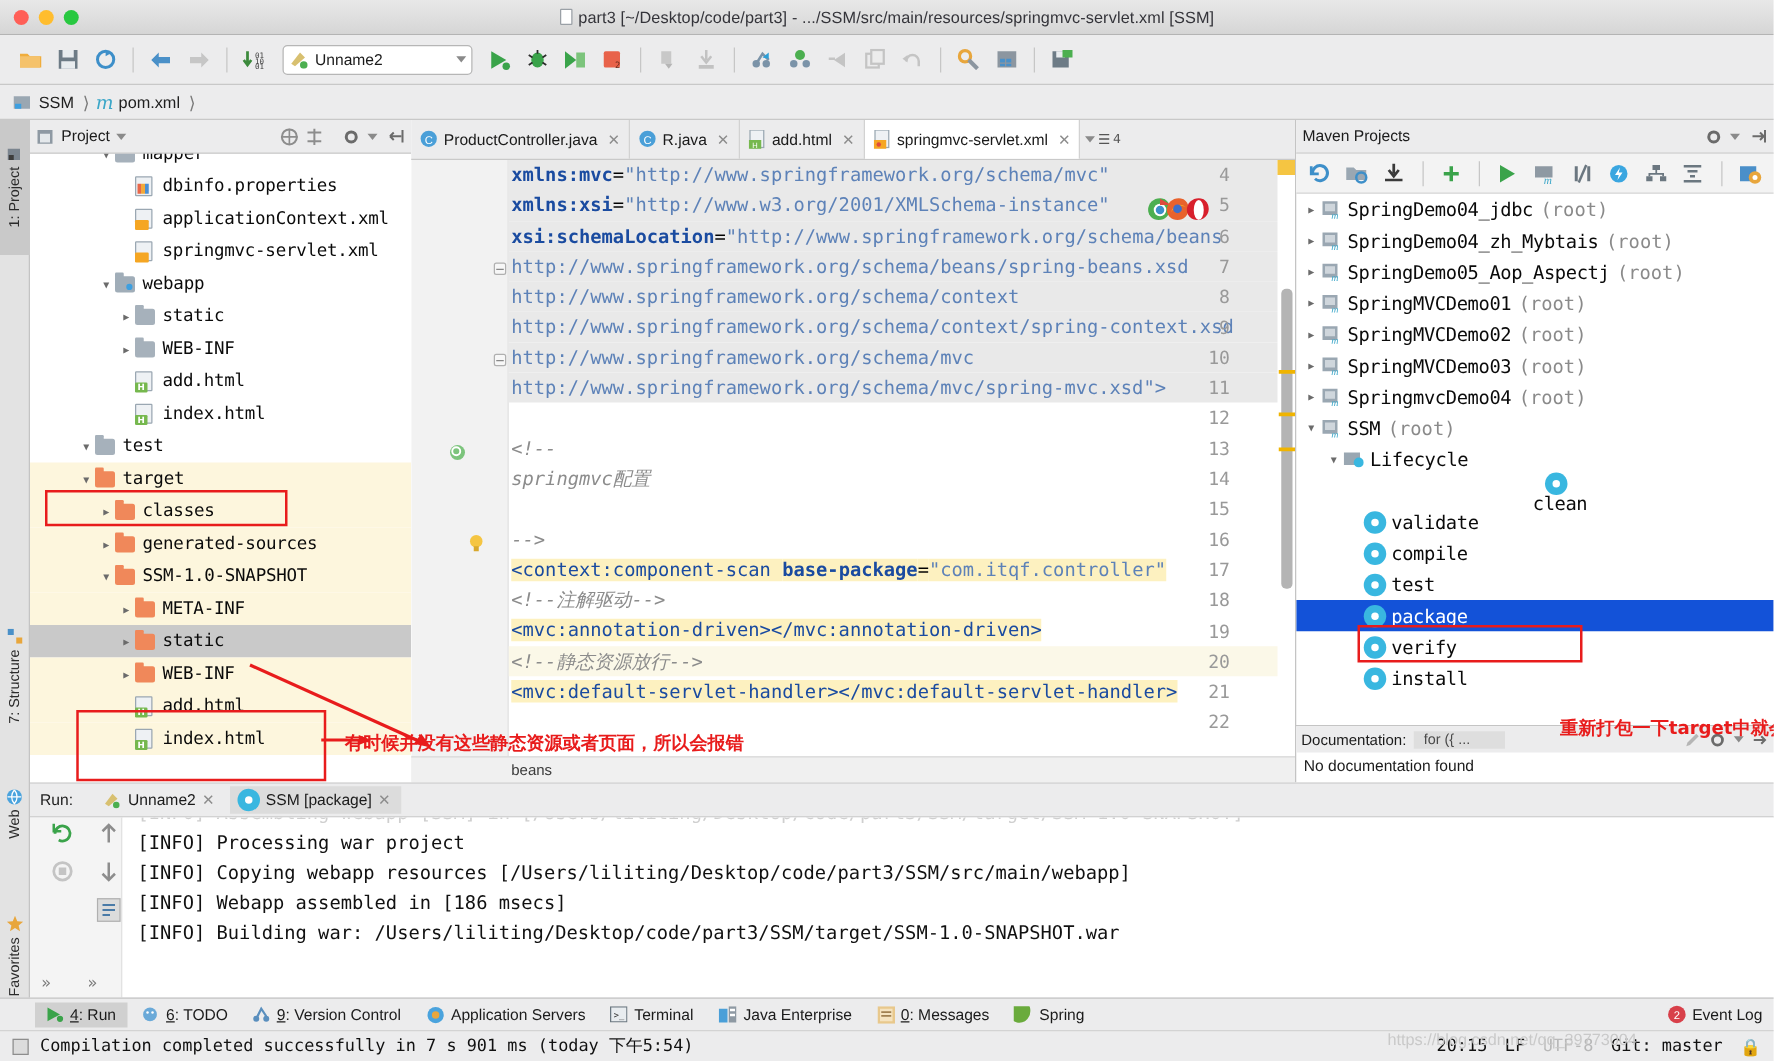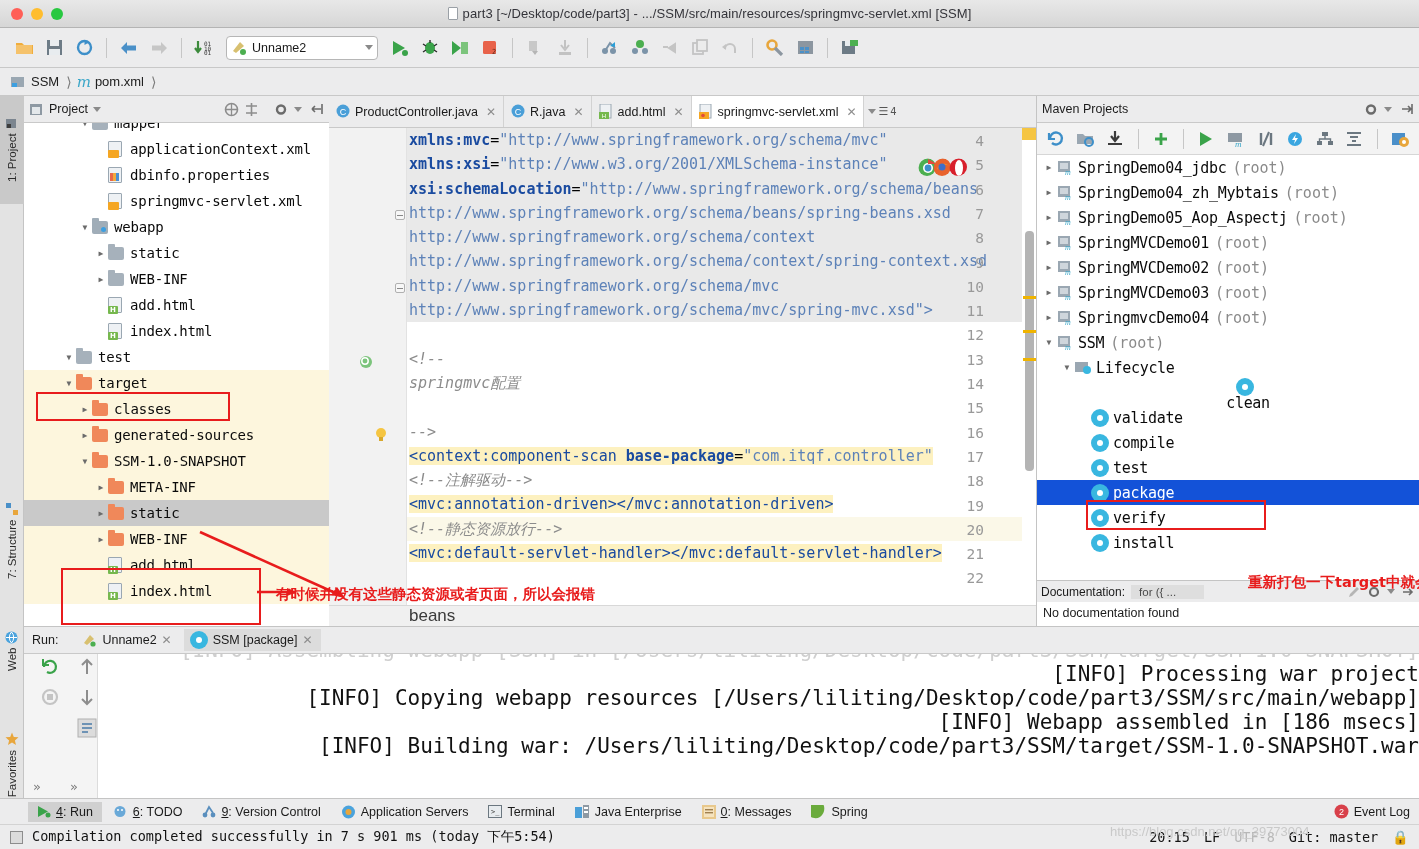--- a/index.html
+++ b/index.html
@@ -147,21 +147,21 @@
   .k-plain{ color:#000; }
   .hl-yellow-code { background:#fdf1c0; }
   .hl-grey-code { background:#e9e9e9; }
   .hl-row-cursor { background:#fbf8e8; }
   .sbar { position:absolute; right:2px; width:9px; background:#b4b4b4; border-radius:4px; }
   .marker { position:absolute; right:0px; width:13px; height:3px; background:#f0b400; }
 
   .bcrumb-bottom {
     position:absolute; left:329px; top:605px; width:707px; height:21px;
     background:#f0f0f0; border-top:1px solid #d8d8d8;
-    font-family:"Liberation Sans", sans-serif; font-size:17px; color:#3a3a3a;
+    font-family:"Liberation Sans", sans-serif; font-size:12px; color:#3a3a3a;
     display:flex; align-items:center; padding-left:80px;
   }
 
   
   .mavenpanel { position:absolute; left:1036px; top:96px; width:383px; height:484px; background:#fff; border-left:1px solid #c4c4c4; }
   .mvn-toolbar { height:32px; background:#f3f3f3; border-bottom:1px solid #d6d6d6; display:flex; align-items:center; padding:0 6px; gap:3px; }
   .mvn-tree { font-family:"DejaVu Sans Mono", monospace; font-size:14.5px; color:#0a0a0a; }
   .mrow { height:25px; display:flex; align-items:center; white-space:nowrap; }
   .mrow .arrow { width:16px; text-align:center; font-size:8px; color:#6b6b6b; flex:none; }
   .mrow .lbl { font-size:15px; letter-spacing:-0.3px;}
@@ -183,21 +183,21 @@
   .runpanel { position:absolute; left:24px; top:626px; width:1395px; height:172px; background:#fff; border-top:1px solid #c4c4c4; }
   .runhead { height:27px; background:#ececed; border-bottom:1px solid #c9c9c9; display:flex; align-items:center; padding-left:8px; gap:4px;}
   .runhead .lbl { font-size:12.5px; font-family:"Liberation Sans", sans-serif; color:#1b1b1b; margin-right:12px;}
   .runtab { display:flex; align-items:center; gap:5px; padding:4px 8px; font-size:12.5px;
             font-family:"Liberation Sans", sans-serif; color:#1a1a1a;}
   .runtab.active { background:#dcdcdc; }
   .runtab .x { color:#8c8c8c; font-size:12px; }
   .runsidebar { position:absolute; left:0; top:27px; width:74px; bottom:0; background:#f4f4f4; border-right:1px solid #dcdcdc; }
   .runsidebar .col { position:absolute; top:4px; width:37px; display:flex; flex-direction:column; align-items:center; gap:12px; }
   .console { position:absolute; left:74px; top:27px; right:0; bottom:0; background:#fff; padding-left:12px; overflow:hidden;
-             font-family:"DejaVu Sans Mono", monospace; font-size:21px; line-height:24px; color:#111; white-space:nowrap;text-align:right;}
+             font-family:"DejaVu Sans Mono", monospace; font-size:15px; line-height:24px; color:#111; white-space:nowrap;}
   .console .clipped { color:#cfcfcf; }
 
   
   .bottombar {
     position:absolute; left:0; top:798px; width:1419px; height:26px;
     background:#ececed; border-top:1px solid #c4c4c4; display:flex; align-items:center; padding-left:28px; gap:2px;
   }
   .btab { display:flex; align-items:center; gap:5px; padding:3px 9px; font-size:12.5px;
           font-family:"Liberation Sans", sans-serif; color:#1b1b1b; white-space:nowrap;}
   .btab.active { background:#d0d0d0; }
@@ -458,30 +458,30 @@
         <div class="trow" style="padding-left: 54px; margin-top: -13px;">
           <span class="arrow">▼</span>
           <span class="ico" style="display: flex; align-items: center;">
             <span class="folder grey"></span>
           </span>
           <span class="lbl">mapper</span>
         </div>
         <div class="trow" style="padding-left: 70px;">
           <span class="arrow"></span>
           <span class="ico" style="display: flex; align-items: center;">
+            <span class="fileico props"></span>
+          </span>
+          <span class="lbl">dbinfo.properties</span>
+        </div>
+        <div class="trow" style="padding-left: 70px;">
+          <span class="arrow"></span>
+          <span class="ico" style="display: flex; align-items: center;">
             <span class="fileico xml"></span>
           </span>
           <span class="lbl">applicationContext.xml</span>
-        </div>
-        <div class="trow" style="padding-left: 70px;">
-          <span class="arrow"></span>
-          <span class="ico" style="display: flex; align-items: center;">
-            <span class="fileico props"></span>
-          </span>
-          <span class="lbl">dbinfo.properties</span>
         </div>
         <div class="trow" style="padding-left: 70px;">
           <span class="arrow"></span>
           <span class="ico" style="display: flex; align-items: center;">
             <span class="fileico xml"></span>
           </span>
           <span class="lbl">springmvc-servlet.xml</span>
         </div>
         <div class="trow" style="padding-left: 54px;">
           <span class="arrow">▼</span>

